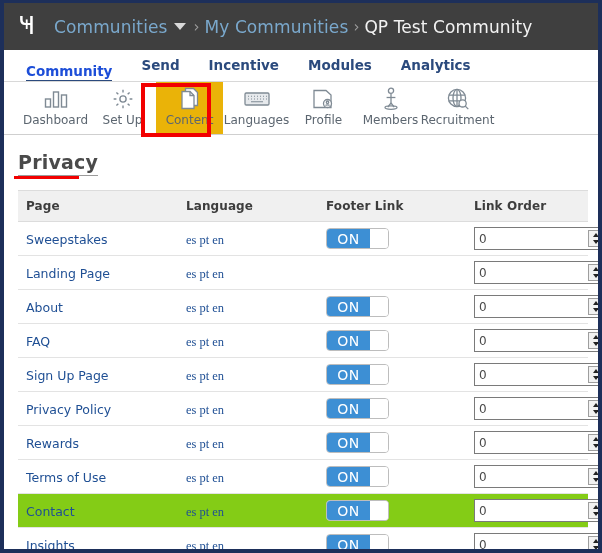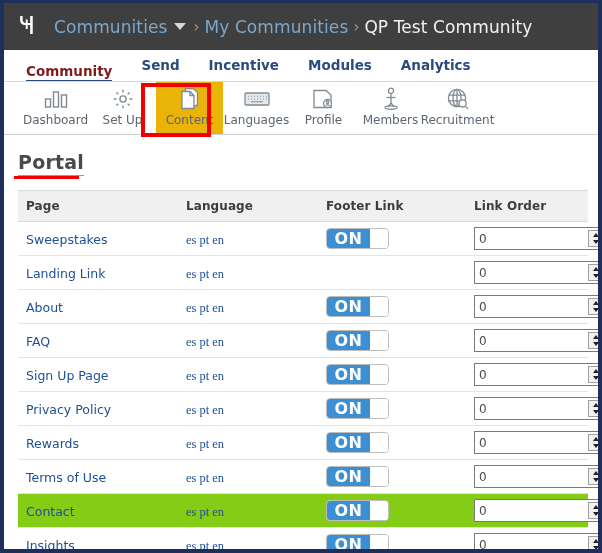--- a/index.html
+++ b/index.html
@@ -91,21 +91,21 @@
     border-bottom: 1px solid #d8d8d8;
   }
   .navtab {
     font-size: 13.5px;
     color: #2b4a7d;
     font-weight: 600;
     white-space: nowrap;
     padding-bottom: 1px;
   }
   .navtab.active {
-    color: #7f1d1d;
+    color: #1d4ed8;
     border-bottom: 1.5px solid #2b4a7d;
     margin-top: 12px;
   }
 
   
   #toolbar {
     height: 53px;
     background: #ffffff;
     display: flex;
     align-items: flex-start;
@@ -228,22 +228,22 @@
     border-radius: 4px;
     background: #ffffff;
     display: inline-flex;
     align-items: stretch;
     overflow: hidden;
   }
   .toggle .on-part {
     width: 43px;
     background: #3d8fd4;
     color: #ffffff;
-    font-size: 16px;
-    font-weight: 700;
+    font-size: 14px;
+    font-weight: 400;
     display: flex;
     align-items: center;
     justify-content: center;
     letter-spacing: 0.4px;
   }
   .toggle .knob-part { flex: 1; background: #ffffff; }
 
   
   .num-wrap {
     width: 133px;
@@ -392,21 +392,21 @@
               <path d="M2.6 8.2h16.8M2.6 13.8h16.8M11 2.4v17.2"></path>
               <circle cx="16.6" cy="16.4" r="3.6" fill="#ffffff"></circle>
               <path d="M19.3 19.1l3 3"></path>
             </svg>
           </span>
           <span class="tlabel">Recruitment</span>
         </div>
       </div>
 
   <div id="portal-head">
-    <span id="portal-title">Portal</span>
+    <span id="portal-title">Privacy</span>
     <div id="portal-redbar"></div>
   </div>
 
   <table id="portal-table">
     <thead>
       <tr>
         <th class="col-page">Page</th>
         <th class="col-lang">Language</th>
         <th class="col-footer">Footer Link</th>
         <th class="col-order">Link Order</th>
@@ -428,21 +428,21 @@
                     <i class="up-arrow"></i>
                   </div>
                   <div>
                     <i class="down-arrow"></i>
                   </div>
                 </div>
               </div>
             </td>
           </tr>
           <tr>
-            <td class="col-page"><a class="page-link">Landing Link</a></td>
+            <td class="col-page"><a class="page-link">Landing Page</a></td>
             <td class="col-lang"><a class="lang-link">es</a><a class="lang-link">pt</a><a class="lang-link">en</a></td>
             <td class="col-footer"></td>
             <td class="col-order">
               <div class="num-wrap">
                 <div class="num-val">0</div>
                 <div class="spinner">
                   <div>
                     <i class="up-arrow"></i>
                   </div>
                   <div>

